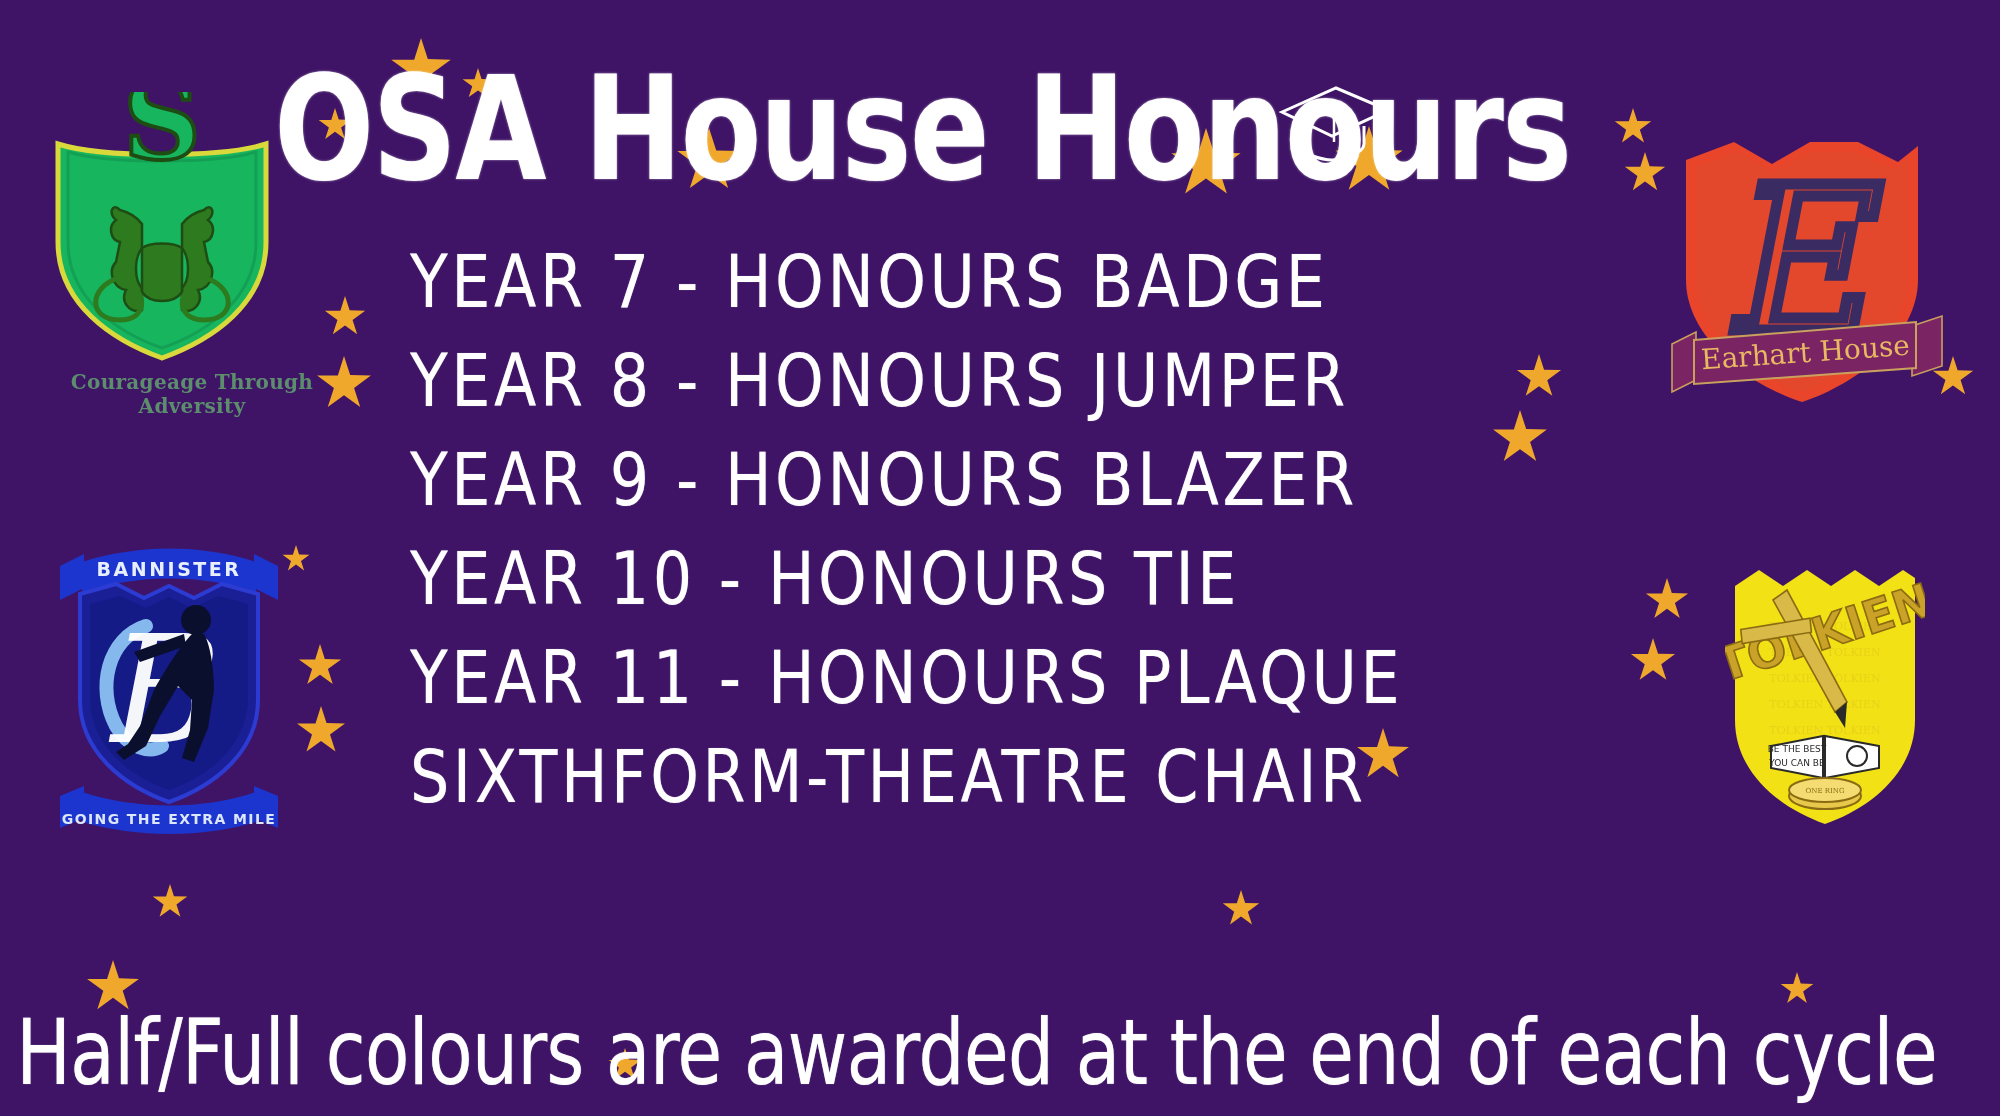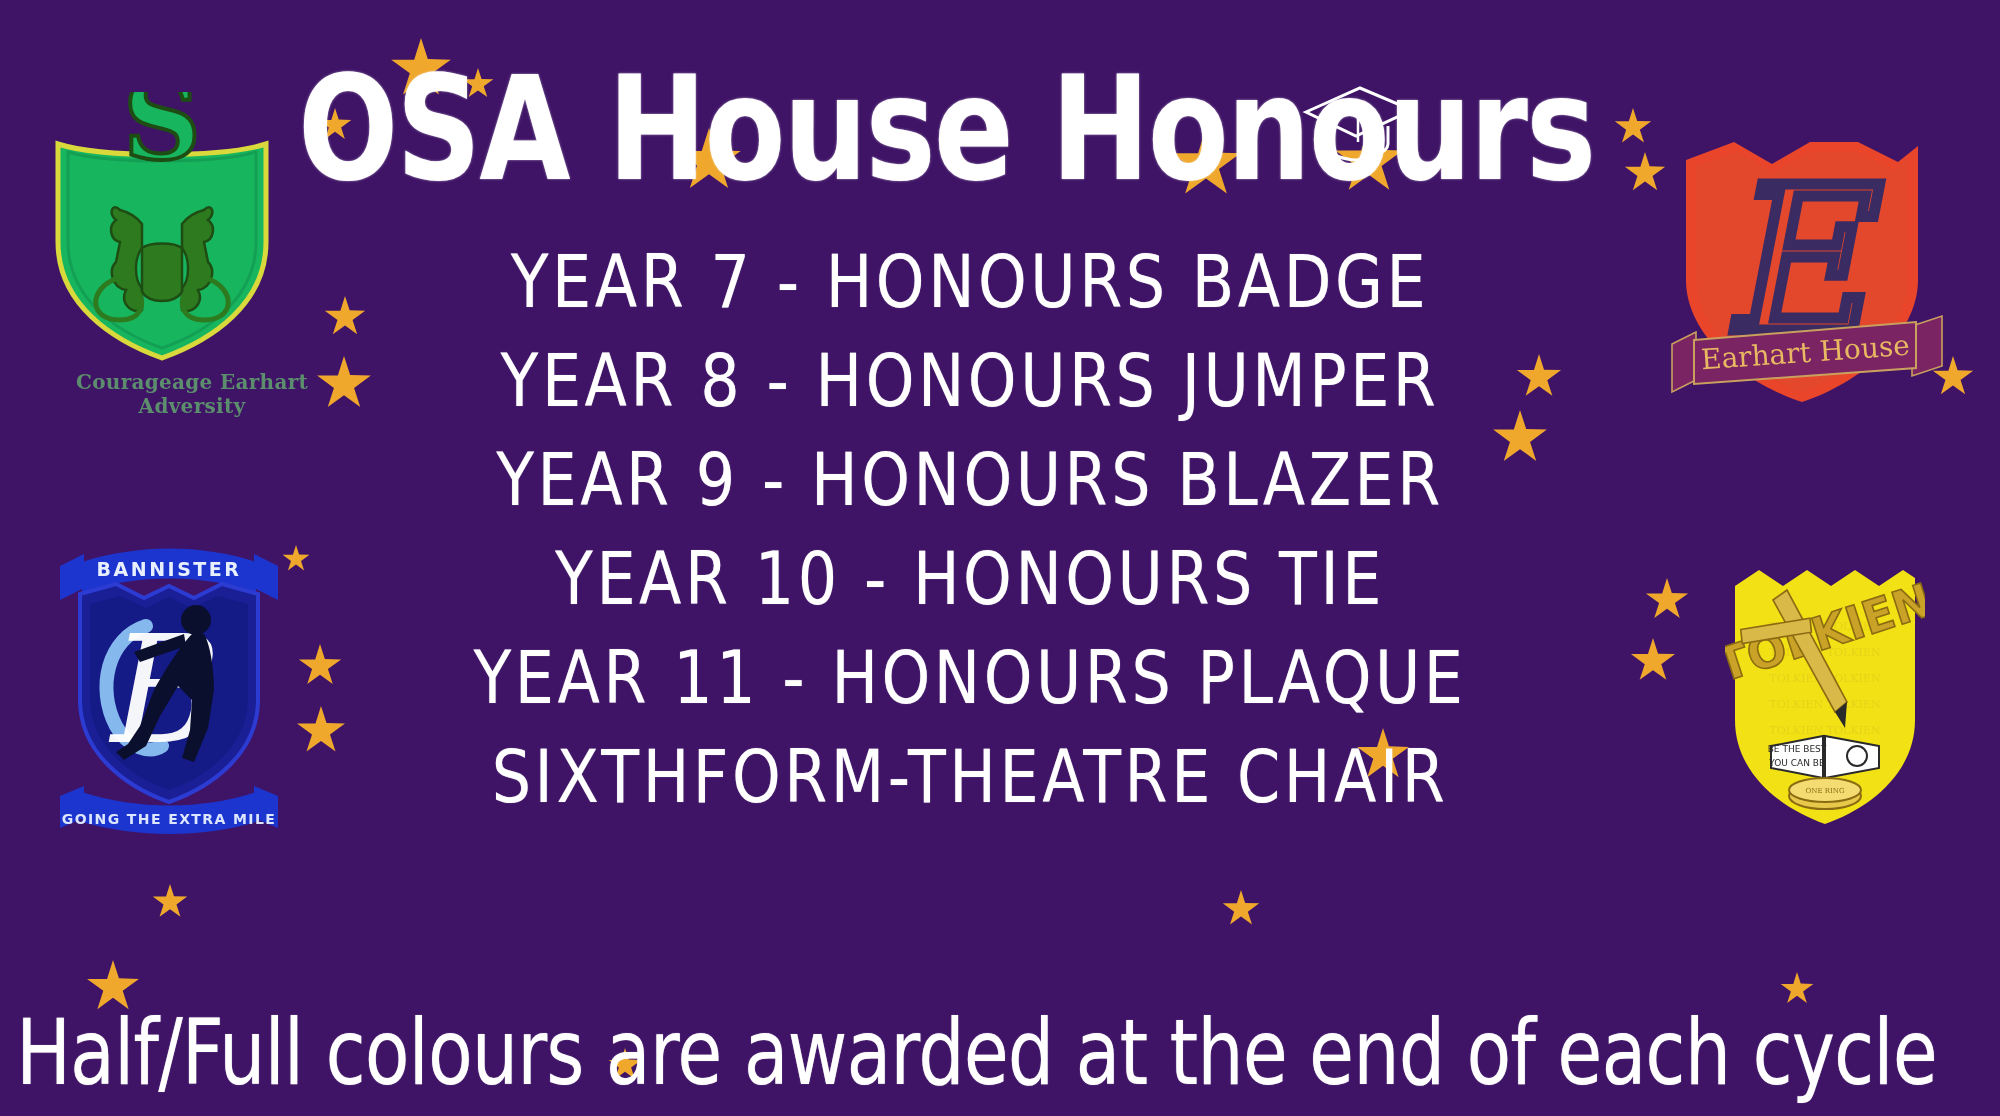--- a/index.html
+++ b/index.html
@@ -15,42 +15,42 @@
   
   .star{
     position:absolute;
     background:#EFA72C;
     clip-path:polygon(50% 0%, 61% 34%, 98% 35%, 68% 57%, 79% 91%, 50% 70%, 21% 91%, 32% 57%, 2% 35%, 39% 35%);
     pointer-events:none;
   }
 
   
   .title-wrap{
-    position:absolute;left:298px;top:48px;width:1380px;height:140px;
+    position:absolute;left:274px;top:48px;width:1380px;height:140px;
   }
   .title{
     position:relative;
     font-family:"DejaVu Sans", sans-serif;
     font-weight:bold;
     font-size:118px;
     line-height:132px;
     letter-spacing:-2px;
     color:#FFFFFF;
     white-space:nowrap;
     text-shadow:0 0 2px rgba(255,255,255,.6);
     transform:scaleY(1.22) scaleX(1.0);
     transform-origin:left top;
   }
   .cap{
     position:absolute;left:1000px;top:34px;width:120px;height:90px;
   }
 
   
   .list{
-    position:absolute;left:410px;top:232px;width:1120px;text-align:center;
+    position:absolute;left:410px;top:232px;width:1120px;
   }
   .list-line{
     color:#FFFFFF;
     font-family:"DejaVu Sans", sans-serif;
     font-size:62px;
     line-height:99px;
     letter-spacing:3.5px;
     white-space:nowrap;
     transform:scaleY(1.18);
     transform-origin:left center;
@@ -160,21 +160,21 @@
                  C78 210 88 222 100 218 L100 196 C92 188 92 166 100 156 L100 132 C94 124 86 120 78 118 Z"></path>
         <path d="M162 118 C170 110 174 122 166 128 C174 134 172 148 162 150 L166 170 C174 178 170 196 156 198
                  C162 210 152 222 140 218 L140 196 C148 188 148 166 140 156 L140 132 C146 124 154 120 162 118 Z"></path>
         <path d="M100 156 C108 150 132 150 140 156 L140 200 C132 212 108 212 100 200 Z"></path>
       </g>
       <g fill="none" stroke="#2E7A1E" stroke-width="5">
         <path d="M76 186 C46 196 46 228 78 228 C100 228 104 210 96 200"></path>
         <path d="M164 186 C194 196 194 228 162 228 C140 228 136 210 144 200"></path>
       </g>
     </svg>
-    <div class="motto" id="sankey-motto">Courageage Earhart Adversity</div>
+    <div class="motto" id="sankey-motto">Courageage Through Adversity</div>
   </div>
 
 
   <div class="badge" id="badge-earhart">
     <svg viewBox="0 0 290 280">
       <path d="M26 30 L74 12 L112 34 L150 12 L198 12 L238 32 L258 16 L258 150
                C258 206 198 254 142 272 C86 254 26 206 26 150 Z" fill="#E8452A"></path>
       <path d="M36 36 L78 22 L114 42 L150 22 L196 22 L234 40 L248 28 L248 150
                C248 200 194 244 142 262 C90 244 36 200 36 150 Z" fill="#E04A2E" opacity=".55"></path>
       <text x="150" y="200" font-family="DejaVu Serif, serif" font-size="200" font-style="italic" fill="none" stroke="#3B2B63" stroke-width="11" text-anchor="middle" style="paint-order:stroke">E</text>

